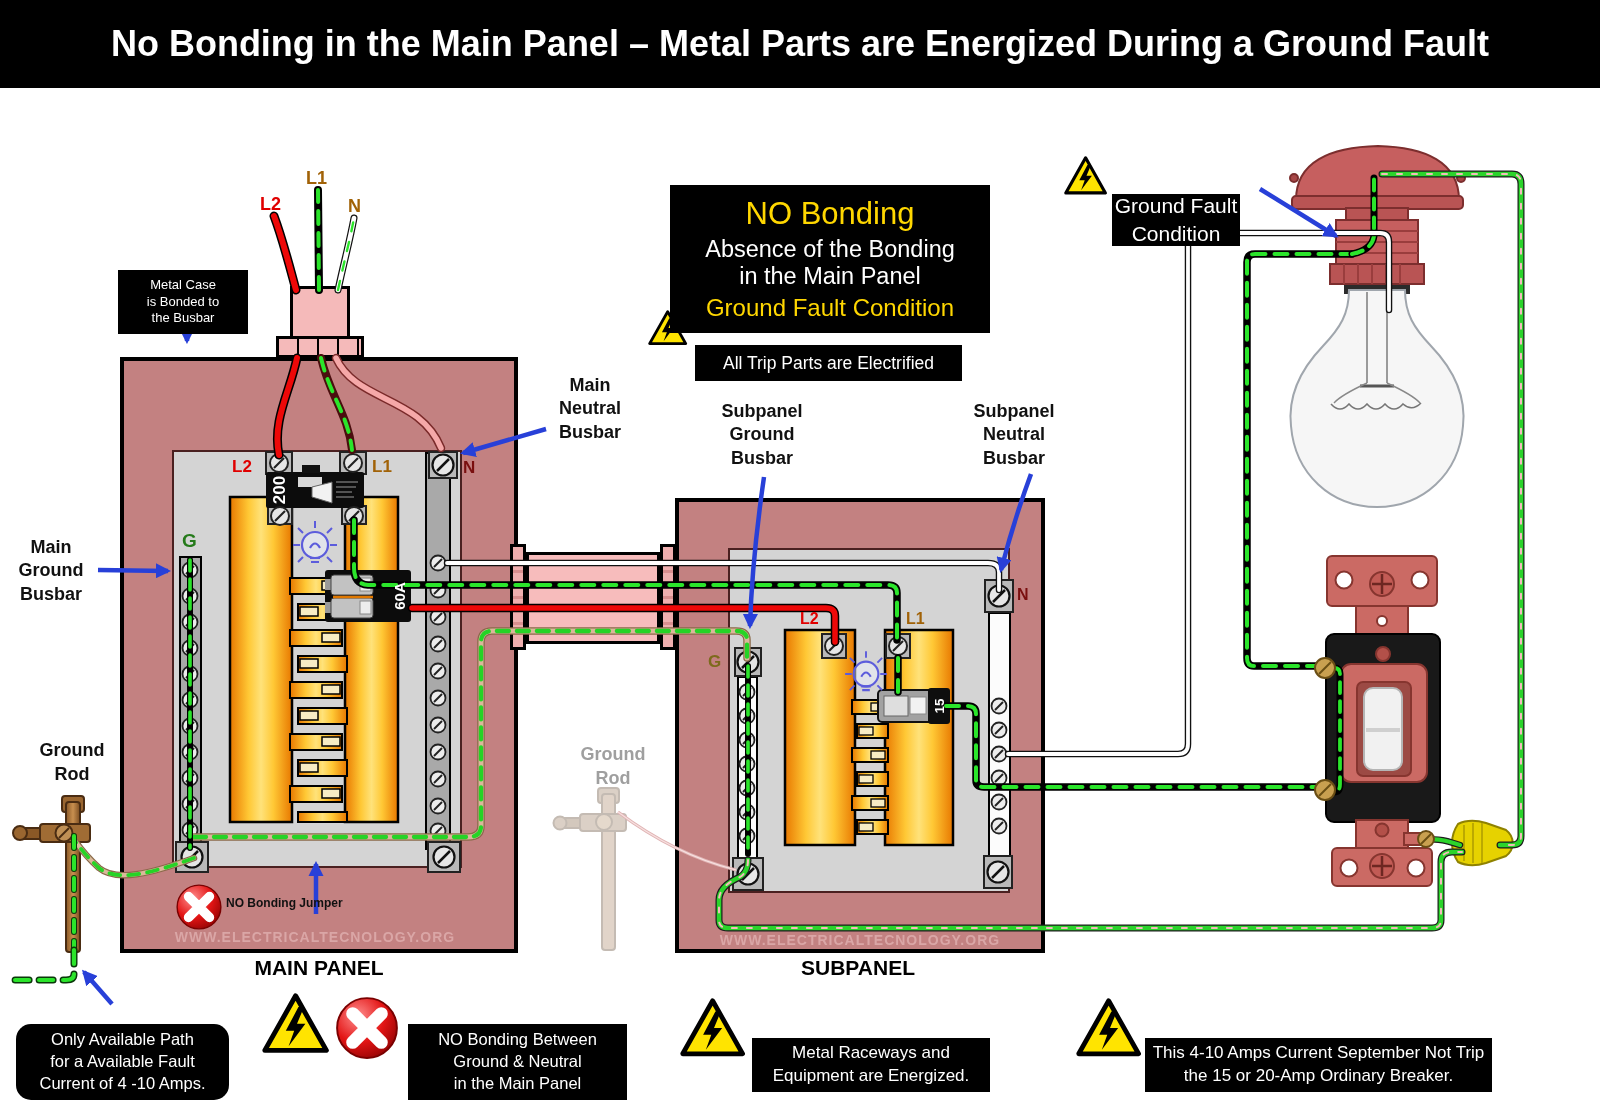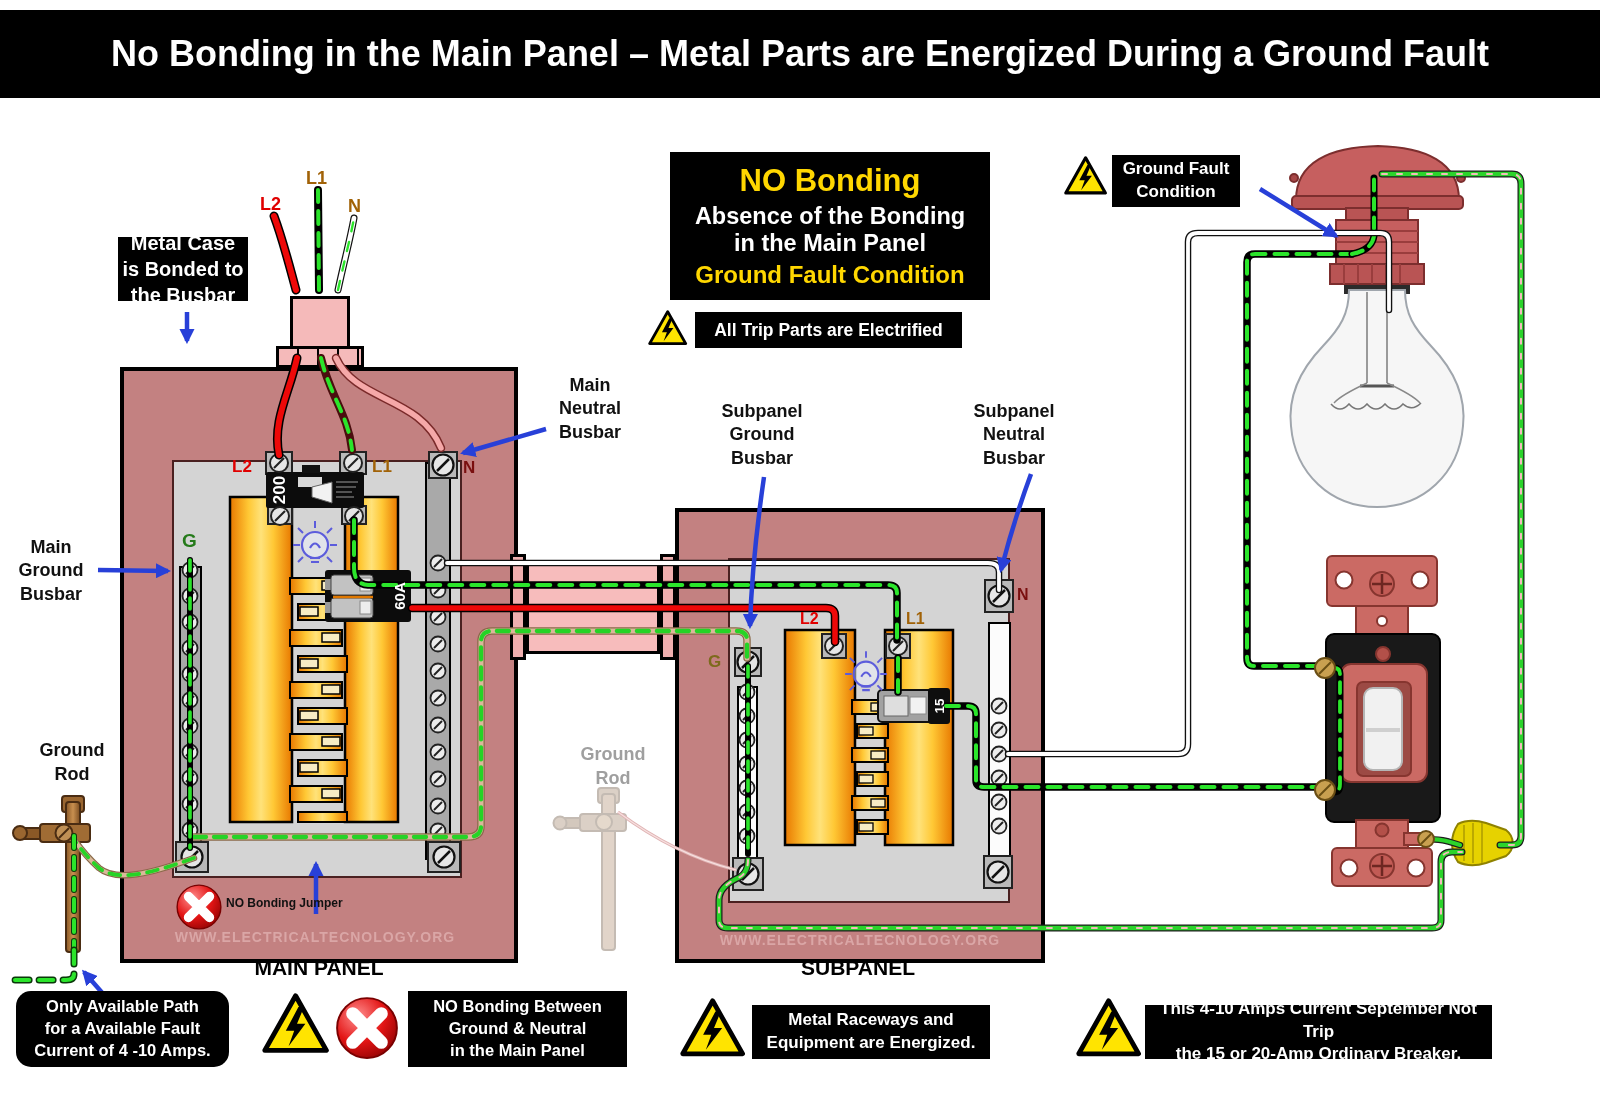--- a/index.html
+++ b/index.html
@@ -1,20 +1,20 @@
 <!DOCTYPE html>
 <html><head>
 <meta charset="utf-8">
 <style>
   html,body{margin:0;padding:0;background:#fff;}
   body{width:1600px;height:1100px;position:relative;overflow:hidden;
        font-family:"Liberation Sans",sans-serif;}
   .abs{position:absolute;box-sizing:border-box;}
   
-  .base{z-index:1;margin-top:10px;}
+  .base{z-index:1;}
   .art{position:absolute;left:0;top:0;z-index:5;pointer-events:none;}
   .lbl{z-index:6;}
   
   .titlebar{left:0;top:0;width:1600px;height:88px;background:#000;color:#fff;
     display:flex;align-items:center;justify-content:center;font-size:36px;font-weight:800;}
   
   .mp-outer{left:120px;top:357px;width:398px;height:596px;background:#c38181;border:4px solid #000;}
   .sp-outer{left:675px;top:498px;width:370px;height:455px;background:#c38181;border:4px solid #000;}
   .mp-inner{left:172px;top:450px;width:290px;height:418px;background:#d4d4d4;border:2px solid #4a2020;}
   .sp-inner{left:728px;top:548px;width:282px;height:345px;background:#d4d4d4;border:2px solid #4a2020;}
@@ -24,22 +24,22 @@
   .mp-n{left:425px;top:452px;width:26px;height:398px;}
   .sp-g{left:737px;top:676px;width:21px;height:184px;}
   .sp-n{left:988px;top:612px;width:23px;height:246px;}
   .c-top{left:290px;top:286px;width:60px;height:54px;background:#f5baba;border:3px solid #000;}
   .c-collar{left:276px;top:336px;width:88px;height:22px;border:3px solid #000;
     background:repeating-linear-gradient(90deg,#f5baba 0 18px,#000 18px 20px);}
   .c-flange{width:16px;height:106px;border:3px solid #000;top:544px;
     background:repeating-linear-gradient(180deg,#efafaf 0 23px,#d98f8f 23px 26px);}
   .c-mid{left:526px;top:552px;width:134px;height:92px;background:#f7bcbc;border:3px solid #000;}
   
-  .bbox{background:#000;color:#fff;font-weight:bold;text-align:center;
-    display:flex;flex-direction:column;align-items:center;justify-content:center;}
+  .bbox{background:#000;color:#fff;font-weight:normal;text-align:center;
+    display:flex;flex-direction:column;align-items:center;justify-content:center;margin-top:33px;}
   .cap{font-weight:800;color:#000000;text-align:center;}
   .weblink{font-weight:bold;color:#daa6a6;letter-spacing:1px;text-align:center;font-size:14px;}
   .freelbl{font-weight:bold;color:#111;text-align:center;}
   .wlbl{position:absolute;z-index:6;font-weight:800;font-size:17px;color:#a16207;}
   .rot{display:flex;align-items:center;justify-content:center;color:#fff;font-weight:bold;
     transform:rotate(-90deg);}
 </style>
 </head>
 <body>
 
@@ -432,38 +432,38 @@
     <use href="#warn" transform="translate(262,993) scale(1.4)"></use>
     <use href="#warn" transform="translate(680,998) scale(1.36)"></use>
     <use href="#warn" transform="translate(1076,998) scale(1.36)"></use>
   </g>
   <g>
     <use href="#redx" transform="translate(199,907) scale(0.95)"></use>
     <use href="#redx" transform="translate(367,1028) scale(1.3)"></use>
   </g>
 </svg>
 
-<div class="abs lbl bbox" style="left:118px;top:237px;width:130px;height:64px;font-size:20px;line-height:1.3;">
+<div class="abs lbl bbox" style="left:118px;top:237px;width:130px;height:64px;font-size:13px;line-height:1.3;">
   <div>Metal Case</div>
   <div>is Bonded to</div>
   <div>the Busbar</div>
 </div>
 
 <div class="abs lbl bbox" style="left:670px;top:152px;width:320px;height:148px;">
   <div style="font-size:31px;color:#ffd700;margin-bottom:4px;">NO Bonding</div>
   <div style="font-size:23.5px;">Absence of the Bonding</div>
   <div style="font-size:23.5px;">in the Main Panel</div>
   <div style="font-size:24px;color:#ffd700;margin-top:4px;">Ground Fault Condition</div>
 </div>
 
 <div class="abs lbl bbox" style="left:695px;top:312px;width:267px;height:36px;font-size:17.5px;">
   <div>All Trip Parts are Electrified</div>
 </div>
 
-<div class="abs lbl bbox" style="left:1112px;top:155px;width:128px;height:52px;font-size:17px;line-height:1.35;">
+<div class="abs lbl bbox" style="left:1112px;top:161px;width:128px;height:52px;font-size:21px;line-height:1.35;">
   <div>Ground Fault</div>
   <div>Condition</div>
 </div>
 
 <div class="abs lbl freelbl" style="left:538px;top:374px;width:104px;font-size:18px;line-height:1.3;">
   <div>Main</div>
   <div>Neutral</div>
   <div>Busbar</div>
 </div>
 

